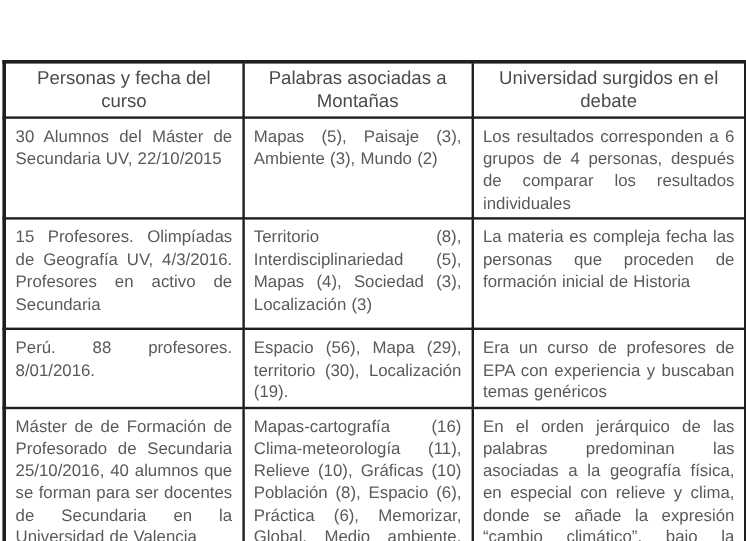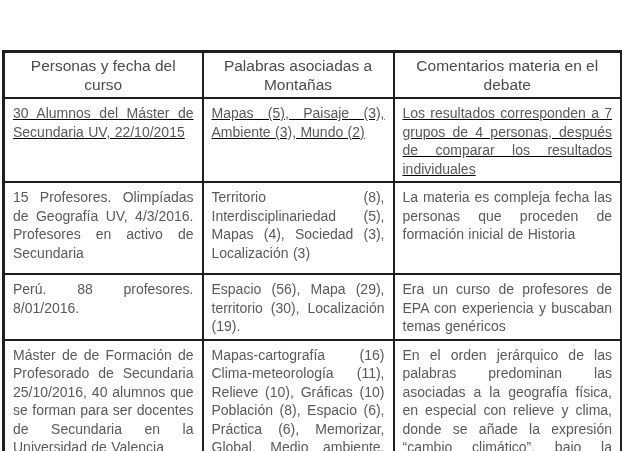--- a/index.html
+++ b/index.html
@@ -53,48 +53,48 @@
     font-weight: 400;
     color: #58595b;
     text-align: justify;
     text-justify: inter-word;
     vertical-align: top;
     padding: 5px 8px 3px 8px;
     hyphens: manual;
     -webkit-hyphens: manual;
     word-spacing: 0.5px;
   }
-  tr.r1 { height: 66px; text-decoration: underline; }
+  tr.r1 { height: 66px; }
   tr.r2 { height: 92px; }
   tr.r3 { height: 60px; }
   tr.r4 { height: 58px; }
   tr.r5 { height: 130px; }
 </style>
 </head>
 <body>
 
 <div class="page">
   <table class="results">
     <colgroup>
       <col class="c1">
         <col class="c2">
         <col class="c3">
     </colgroup>
     <thead>
       <tr class="rh">
         <th>Personas y fecha del curso</th>
         <th>Palabras asociadas a Montañas</th>
-        <th>Comentarios materia en el debate</th>
+        <th>Universidad surgidos en el debate</th>
       </tr>
     </thead>
     <tbody>
       <tr class="r1">
         <td>30 Alumnos del Máster de Secundaria UV, 22/10/2015</td>
         <td>Mapas (5), Paisaje (3), Ambiente (3), Mundo (2)</td>
-        <td>Los resultados corresponden a 7 grupos de 4 personas, después de comparar los resultados individuales</td>
+        <td>Los resultados corresponden a 6 grupos de 4 personas, después de comparar los resultados individuales</td>
       </tr>
       <tr class="r2">
         <td>15 Profesores. Olimpíadas de Geografía UV, 4/3/2016. Profesores en activo de Secundaria</td>
         <td>Territorio (8), Interdisciplinariedad (5), Mapas (4), Sociedad (3), Localización (3)</td>
         <td>La materia es compleja fecha las per­sonas que proceden de formación inicial de Historia</td>
       </tr>
       <tr class="r4">
         <td>Perú. 88 profesores. 8/01/2016.</td>
         <td>Espacio (56), Mapa (29), ter­ritorio (30), Localización (19).</td>
         <td>Era un curso de profesores de EPA con experiencia y buscaban temas genéricos</td>

